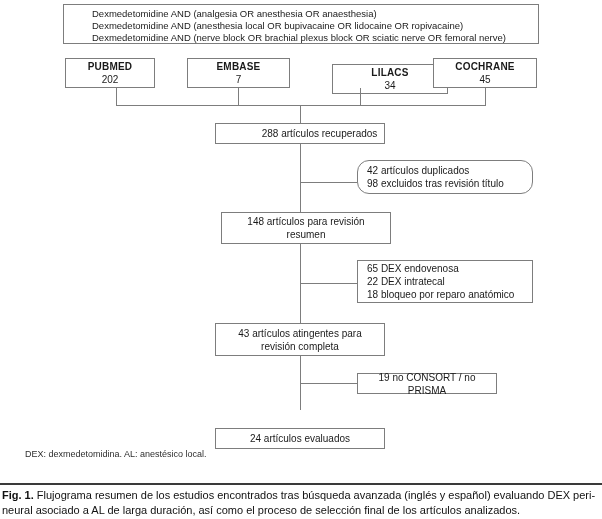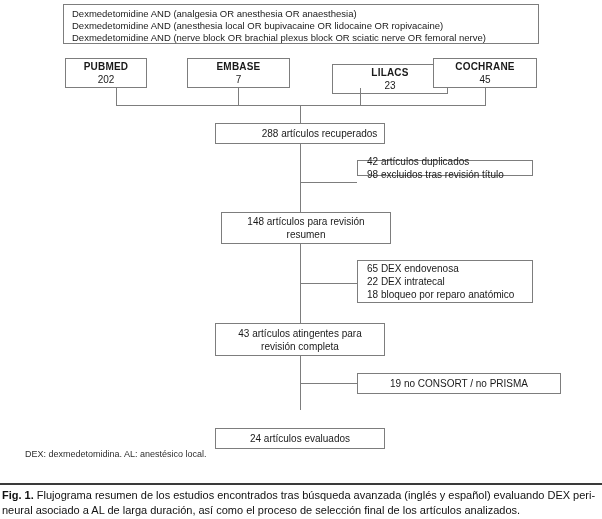--- a/index.html
+++ b/index.html
@@ -52,21 +52,21 @@
     background: #7d7d7d;
   }
   #search-box {
     position: absolute;
     left: 63px;
     top: 4px;
     width: 476px;
     height: 40px;
     border: 1px solid #7d7d7d;
     box-sizing: border-box;
-    padding: 3px 0 0 8px;
+    padding: 3px 0 0 28px;
     font-size: 9.5px;
     line-height: 12px;
     white-space: nowrap;
   }
   #footnote {
     position: absolute;
     left: 25px;
     top: 449px;
     font-size: 9px;
     color: #2e2e2e;
@@ -96,52 +96,52 @@
 <body>
 
 <div id="figure-canvas">
 
   <div id="search-box">
     <div>Dexmedetomidine AND (analgesia OR anesthesia OR anaesthesia)</div>
     <div>Dexmedetomidine AND (anesthesia local OR bupivacaine OR lidocaine OR ropivacaine)</div>
     <div>Dexmedetomidine AND (nerve block OR brachial plexus block OR sciatic nerve OR femoral nerve)</div>
   </div>
 
-  <div class="box center" style="left:65px; top:58px; width:82px; height:30px;">
+  <div class="box center" style="left:65px; top:58px; width:90px; height:30px;">
     <div class="db-name">PUBMED</div>
     <div class="db-count">202</div>
   </div>
   <div class="box center" style="left:187px; top:58px; width:103px; height:30px;">
     <div class="db-name">EMBASE</div>
     <div class="db-count">7</div>
   </div>
   <div class="box center" style="left:308px; top:64px; width:116px; height:30px;margin-left:24px;">
     <div class="db-name">LILACS</div>
-    <div class="db-count">23</div>
+    <div class="db-count">34</div>
   </div>
   <div class="box center" style="left:433px; top:58px; width:104px; height:30px;">
     <div class="db-name">COCHRANE</div>
     <div class="db-count">45</div>
   </div>
 
   <div class="cline" style="left:116px; top:88px; width:1px; height:18px;"></div>
   <div class="cline" style="left:238px; top:88px; width:1px; height:18px;"></div>
   <div class="cline" style="left:360px; top:88px; width:1px; height:18px;"></div>
   <div class="cline" style="left:485px; top:88px; width:1px; height:18px;"></div>
   <div class="cline" style="left:116px; top:105px; width:370px; height:1px;"></div>
   <div class="cline" style="left:300px; top:105px; width:1px; height:18px;"></div>
 
   <div class="box center" style="left:215px; top:123px; width:170px; height:21px;padding-left:39px;">
     <div>288 artículos recuperados</div>
   </div>
 
   <div class="cline" style="left:300px; top:144px; width:1px; height:68px;"></div>
   <div class="cline" style="left:300px; top:182px; width:57px; height:1px;"></div>
 
-  <div class="box leftpad" style="left:357px; top:160px; width:176px; height:16px;">
+  <div class="box leftpad" style="left:357px; top:160px; width:176px; height:34px;border-radius:12px;">
     <div>42 artículos duplicados</div>
     <div>98 excluidos tras revisión título</div>
   </div>
 
   <div class="box center" style="left:221px; top:212px; width:170px; height:32px;">
     <div>148 artículos para revisión</div>
     <div>resumen</div>
   </div>
 
   <div class="cline" style="left:300px; top:244px; width:1px; height:79px;"></div>
@@ -154,21 +154,21 @@
   </div>
 
   <div class="box center" style="left:215px; top:323px; width:170px; height:33px;">
     <div>43 artículos atingentes para</div>
     <div>revisión completa</div>
   </div>
 
   <div class="cline" style="left:300px; top:356px; width:1px; height:54px;"></div>
   <div class="cline" style="left:300px; top:383px; width:57px; height:1px;"></div>
 
-  <div class="box center" style="left:357px; top:373px; width:204px; height:21px;">
+  <div class="box center" style="left:357px; top:373px; width:140px; height:21px;">
     <div>19 no CONSORT / no PRISMA</div>
   </div>
 
   <div class="box center" style="left:215px; top:428px; width:170px; height:21px;">
     <div>24 artículos evaluados</div>
   </div>
 
   <div id="footnote">DEX: dexmedetomidina. AL: anestésico local.</div>
 
   <div id="caption-divider"></div>

